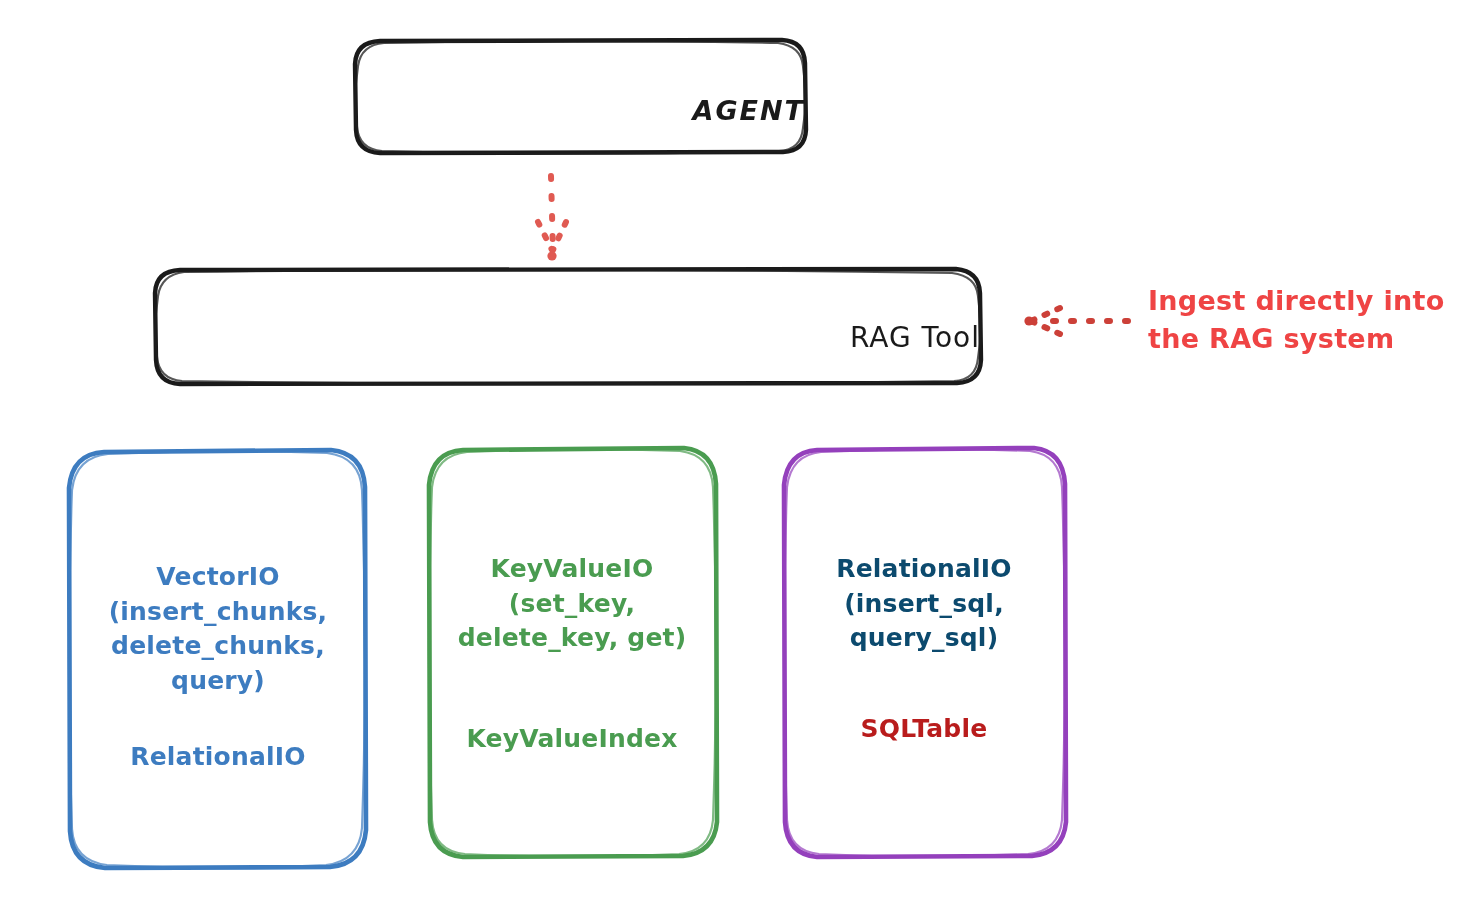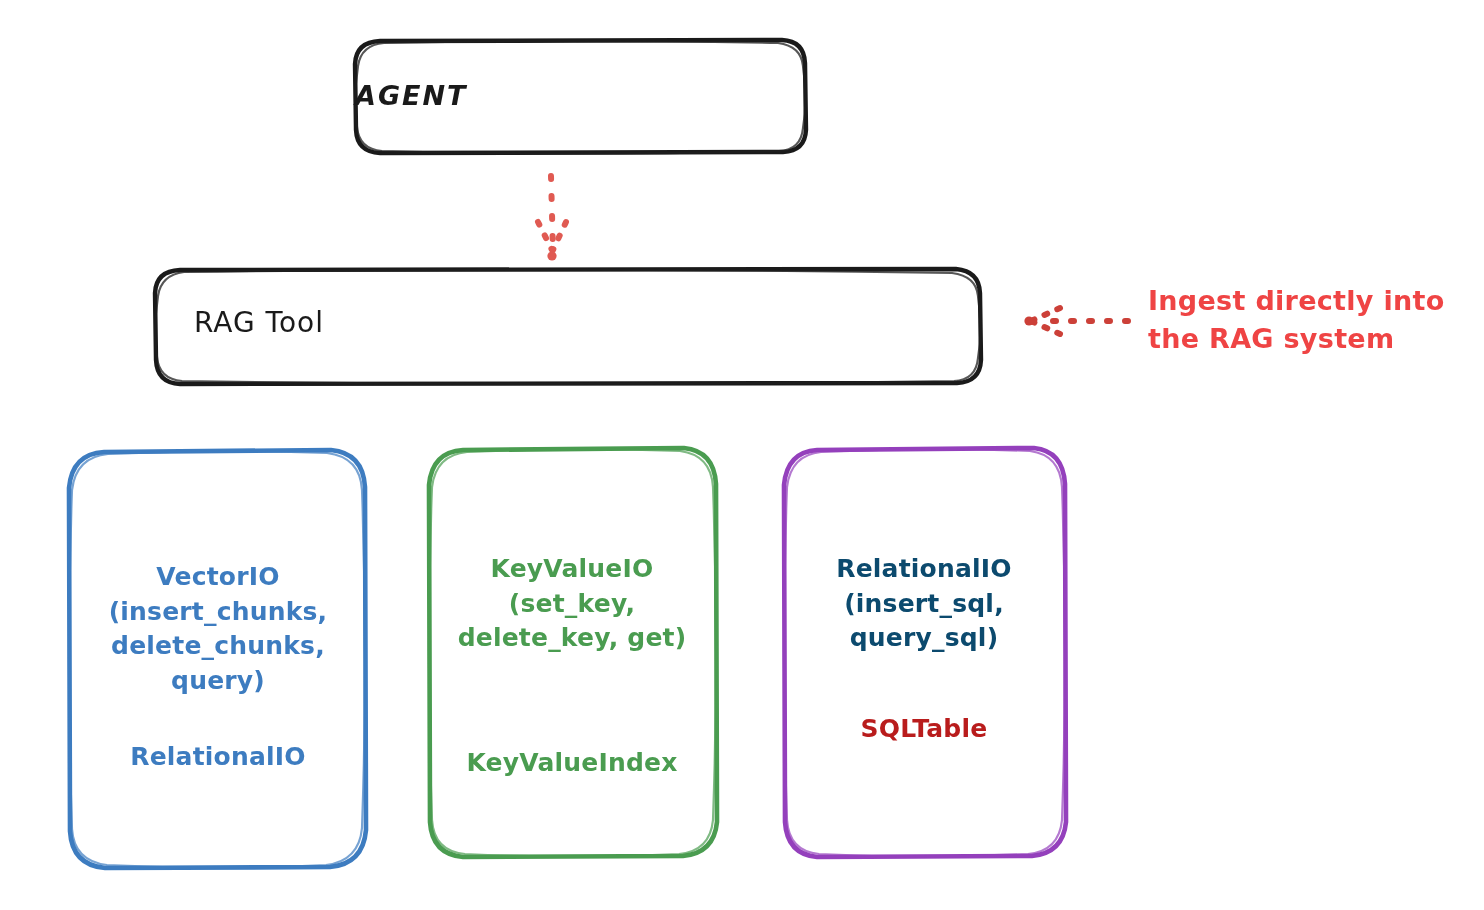--- a/index.html
+++ b/index.html
@@ -15,26 +15,27 @@
     font-family: "DejaVu Sans", sans-serif;
   }
   #canvas {
     position: absolute;
     inset: 0;
     width: 1484px;
     height: 910px;
   }
   .node-label {
     position: absolute;
-    text-align: left;
+    text-align: right;
     white-space: pre-line;
     line-height: 1.30;
     letter-spacing: 0.5px;
     pointer-events: none;
     user-select: none;
+    margin-top: 15px;
   }
   
   #agent-box-label {
     left: 355px;
     top: 78px;
     width: 450px;
     font-size: 27px;
     font-style: italic;
     font-weight: 600;
     color: #1a1a1a;
@@ -42,21 +43,20 @@
   }
   
   #rag-tool-box-label {
     left: 155px;
     top: 305px;
     width: 825px;
     font-size: 28px;
     font-weight: 500;
     color: #1a1a1a;
     letter-spacing: 1px;
-    padding-left: 39px;
   }
   
   .col-label {
     position: absolute;
     text-align: center;
     white-space: pre-line;
     line-height: 1.38;
     font-size: 25px;
     font-weight: 600;
     letter-spacing: 0.2px;
@@ -66,21 +66,21 @@
     position: absolute;
     text-align: center;
     font-size: 25px;
     font-weight: 600;
     letter-spacing: 0.2px;
     user-select: none;
   }
   #vector-io-label  { left: 72px;  top: 536px; width: 292px; color: #3d7cc0; margin-top: 24px; }
   #vector-io-sub    { left: 72px;  top: 742px; width: 292px; color: #3d7cc0; }
   #keyvalue-io-label{ left: 428px; top: 552px; width: 288px; color: #4a9c50; text-align: center; }
-  #keyvalue-io-sub  { left: 428px; top: 748px; width: 288px; color: #4a9c50; }
+  #keyvalue-io-sub  { left: 428px; top: 724px; width: 288px; color: #4a9c50; }
   #relational-io-label { left: 783px; top: 552px; width: 282px; color: #0c4a6e; }
   #relational-io-sub   { left: 783px; top: 714px; width: 282px; color: #b91c1c; }
   
   #ingest-annotation {
     position: absolute;
     left: 1148px;
     top: 282px;
     width: 330px;
     font-size: 27px;
     font-weight: 600;

